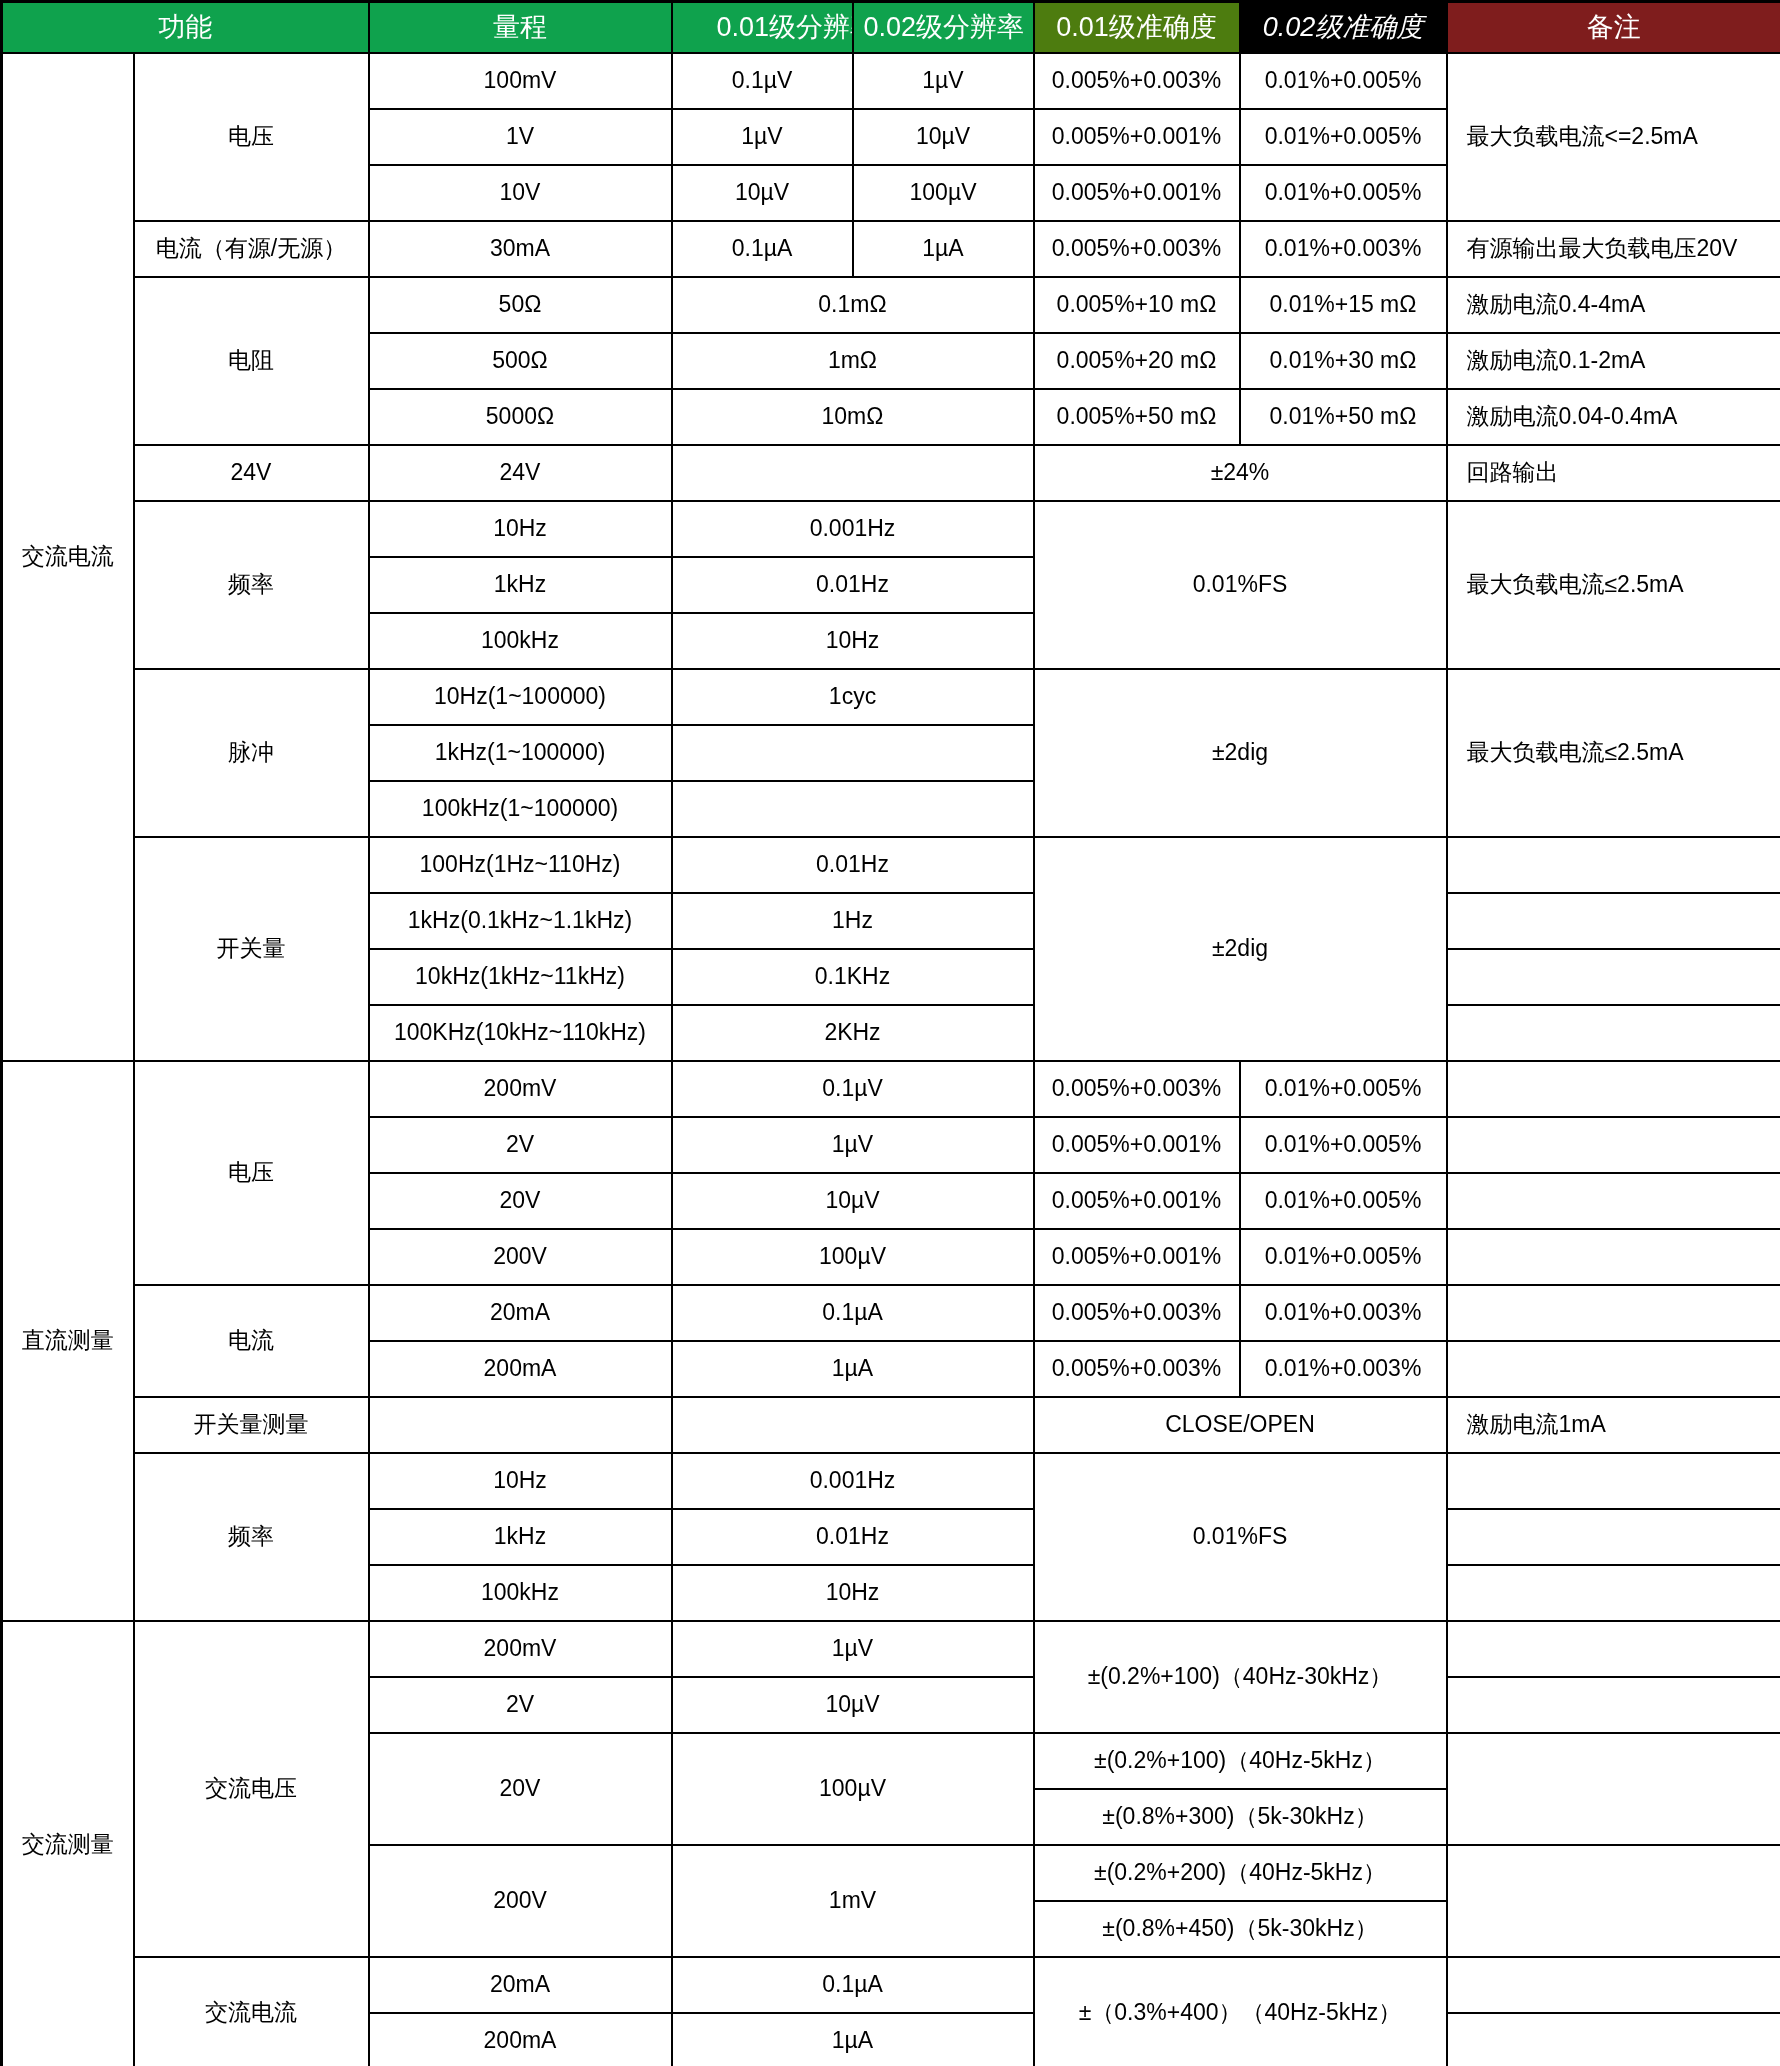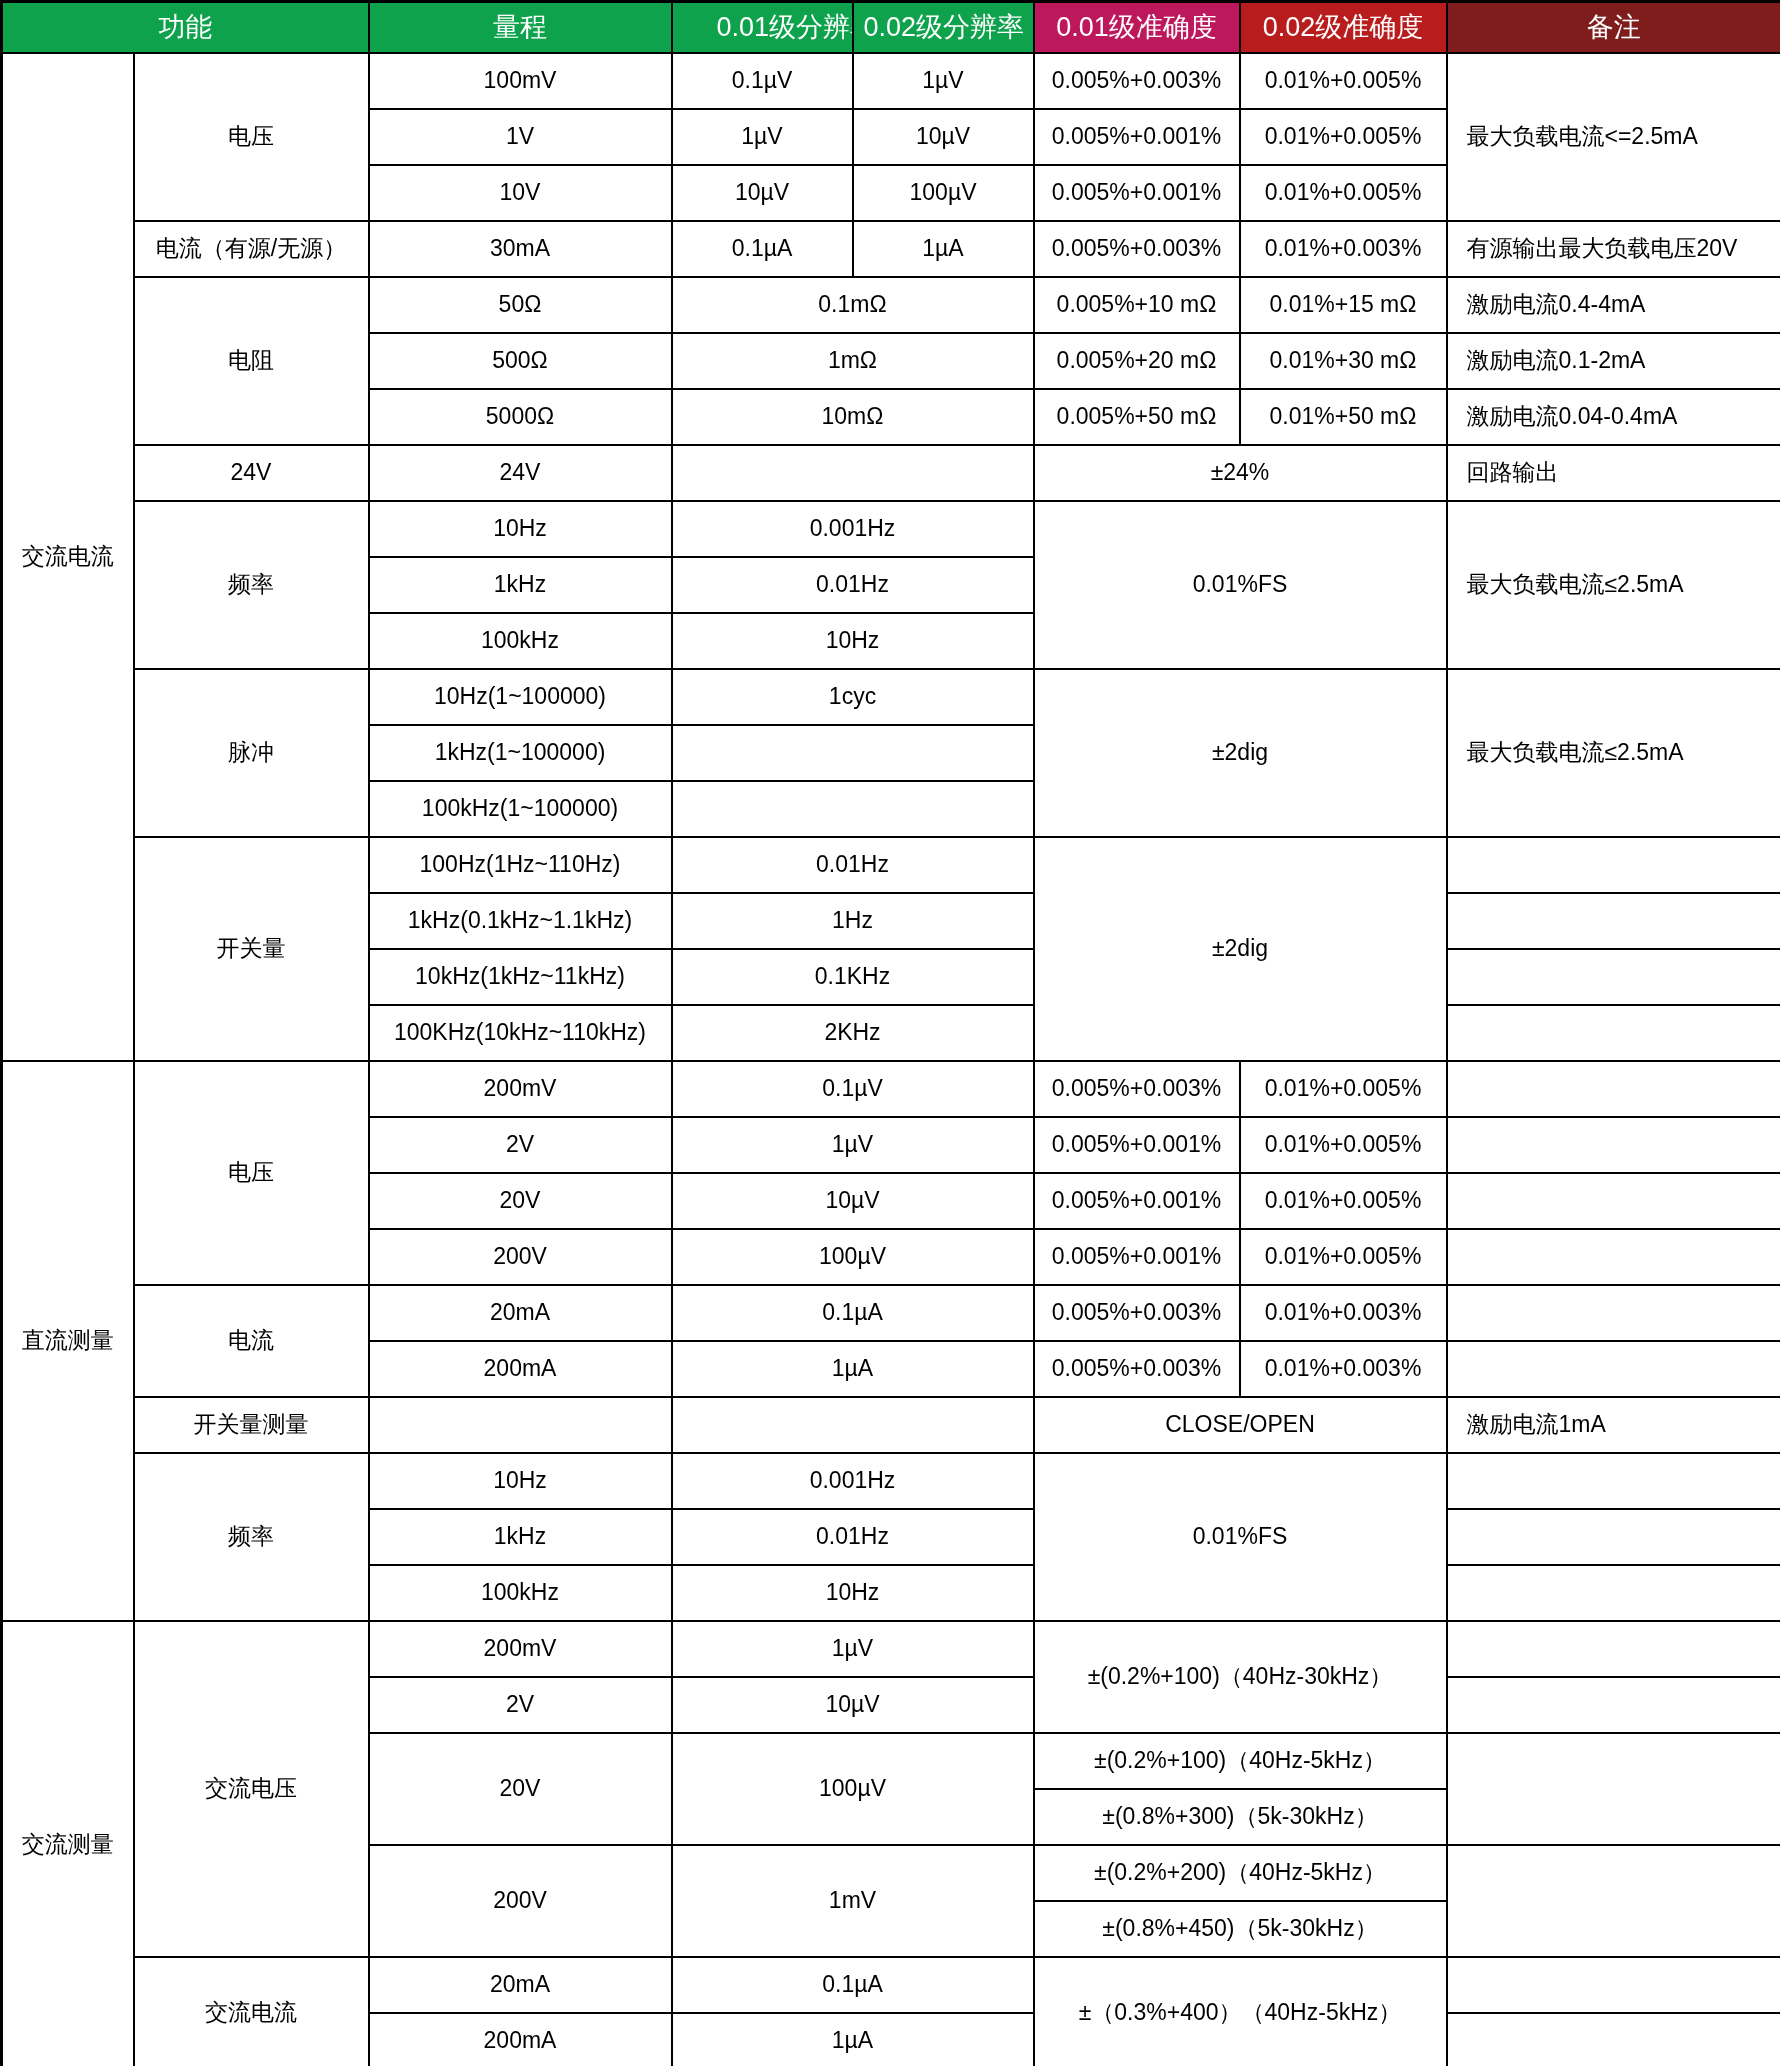--- a/index.html
+++ b/index.html
@@ -51,22 +51,22 @@
       <col style="width: 206px;">
       <col style="width: 207px;">
       <col style="width: 335px;">
     </colgroup>
   <thead data-name="table-header">
       <tr data-name="header-row">
         <th colspan="2" data-name="header-cell" style="background: rgb(15, 162, 77); color: rgb(255, 255, 255);">功能</th>
         <th data-name="header-cell" style="background: rgb(15, 162, 77); color: rgb(255, 255, 255);">量程</th>
         <th data-name="header-cell" style="background: rgb(15, 162, 77); color: rgb(255, 255, 255); padding-left: 44px;">0.01级分辨率</th>
         <th data-name="header-cell" style="background: rgb(15, 162, 77); color: rgb(255, 255, 255); padding-left: 6px;">0.02级分辨率</th>
-        <th data-name="header-cell" style="background: #be185d; color: rgb(255, 255, 255);">0.01级准确度</th>
-        <th data-name="header-cell" style="background: #b91c1c; color: rgb(255, 255, 255);">0.02级准确度</th>
+        <th data-name="header-cell" style="background: #4d7c0f; color: rgb(255, 255, 255);">0.01级准确度</th>
+        <th data-name="header-cell" style="background: #000000; color: rgb(255, 255, 255); font-style: italic;">0.02级准确度</th>
         <th data-name="header-cell" style="background: #7f1d1d; color: rgb(255, 255, 255);">备注</th>
       </tr>
     </thead>
   <tbody data-name="table-body">
       <tr data-name="table-row">
         <td rowspan="18" data-name="table-cell">交流电流</td>
         <td rowspan="3" data-name="table-cell">电压</td>
         <td data-name="table-cell">100mV</td>
         <td data-name="table-cell">0.1µV</td>
         <td data-name="table-cell">1µV</td>

